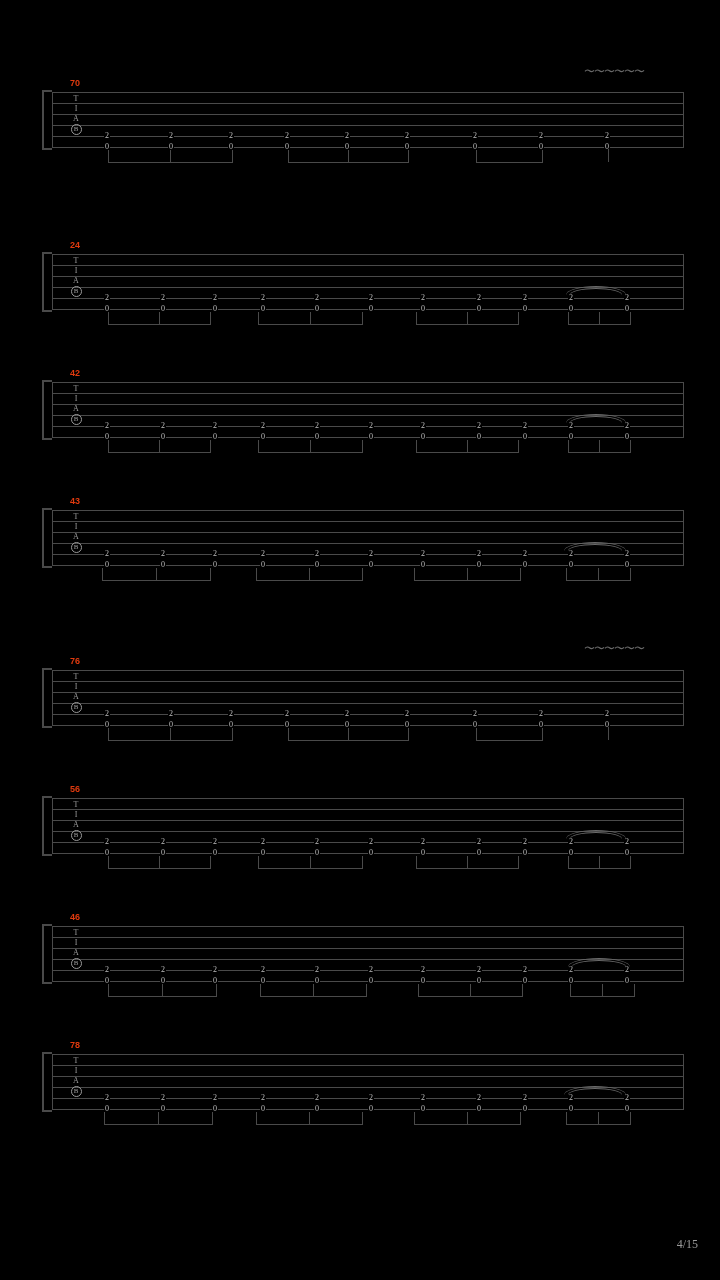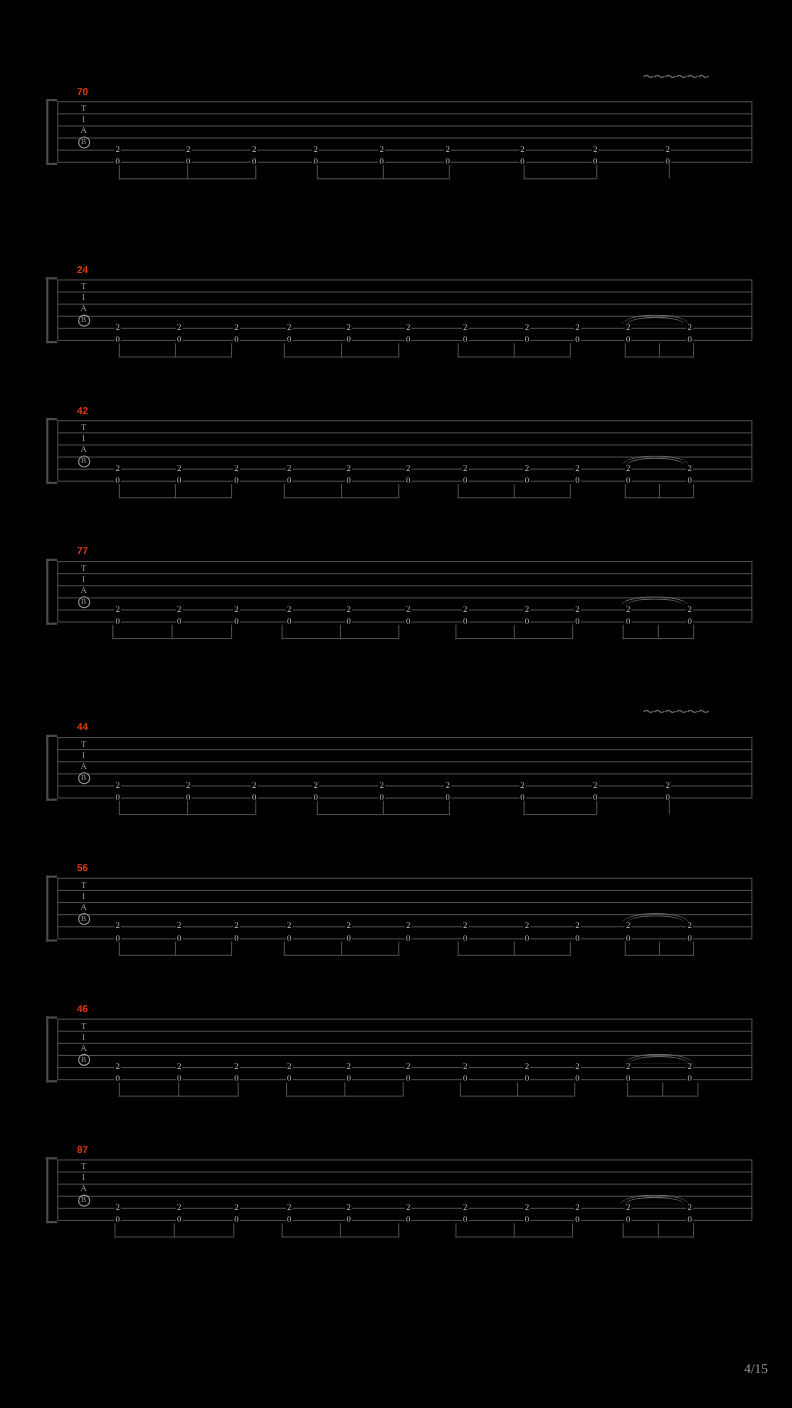--- a/index.html
+++ b/index.html
@@ -384,21 +384,21 @@
           <div class="stem" style="left: 31px;"></div>
           <div class="stem" style="left: 62px;"></div>
         </div>
       </div>
       <div class="system" style="top: 510px;">
         <div class="brace">
           <div class="v"></div>
           <div class="t"></div>
           <div class="b"></div>
         </div>
-        <div class="measure-number">77</div>
+        <div class="measure-number">43</div>
         <div class="staff">
           <div class="line" style="top: 0px;"></div>
           <div class="line" style="top: 11px;"></div>
           <div class="line" style="top: 22px;"></div>
           <div class="line" style="top: 33px;"></div>
           <div class="line" style="top: 44px;"></div>
           <div class="line" style="top: 55px;"></div>
           <div class="startbar"></div>
           <div class="endbar"></div>
           <div class="tabword">
@@ -456,21 +456,21 @@
           <div class="stem" style="left: 32px;"></div>
           <div class="stem" style="left: 64px;"></div>
         </div>
       </div>
       <div class="system" style="top: 670px;">
         <div class="brace">
           <div class="v"></div>
           <div class="t"></div>
           <div class="b"></div>
         </div>
-        <div class="measure-number">44</div>
+        <div class="measure-number">76</div>
         <div class="staff">
           <div class="line" style="top: 0px;"></div>
           <div class="line" style="top: 11px;"></div>
           <div class="line" style="top: 22px;"></div>
           <div class="line" style="top: 33px;"></div>
           <div class="line" style="top: 44px;"></div>
           <div class="line" style="top: 55px;"></div>
           <div class="startbar"></div>
           <div class="endbar"></div>
           <div class="tabword">
@@ -660,21 +660,21 @@
           <div class="stem" style="left: 32px;"></div>
           <div class="stem" style="left: 64px;"></div>
         </div>
       </div>
       <div class="system" style="top: 1054px;">
         <div class="brace">
           <div class="v"></div>
           <div class="t"></div>
           <div class="b"></div>
         </div>
-        <div class="measure-number">87</div>
+        <div class="measure-number">78</div>
         <div class="staff">
           <div class="line" style="top: 0px;"></div>
           <div class="line" style="top: 11px;"></div>
           <div class="line" style="top: 22px;"></div>
           <div class="line" style="top: 33px;"></div>
           <div class="line" style="top: 44px;"></div>
           <div class="line" style="top: 55px;"></div>
           <div class="startbar"></div>
           <div class="endbar"></div>
           <div class="tabword">

